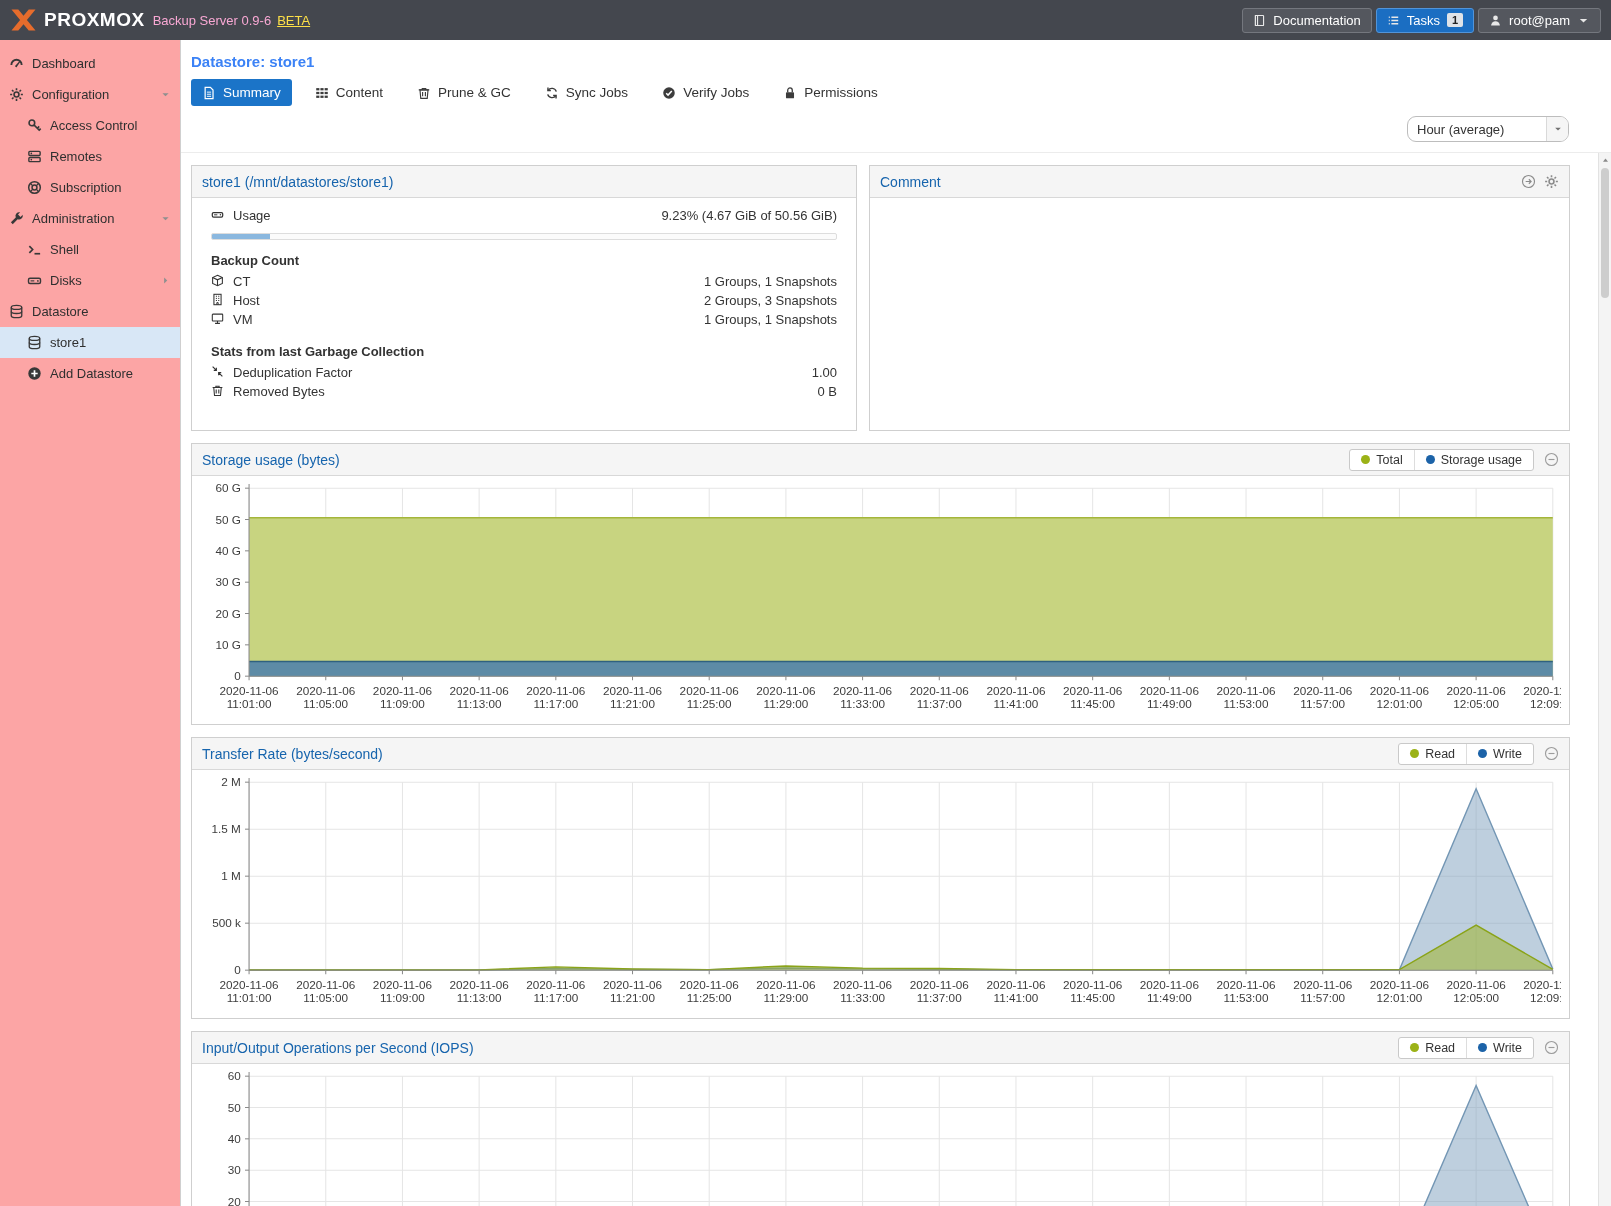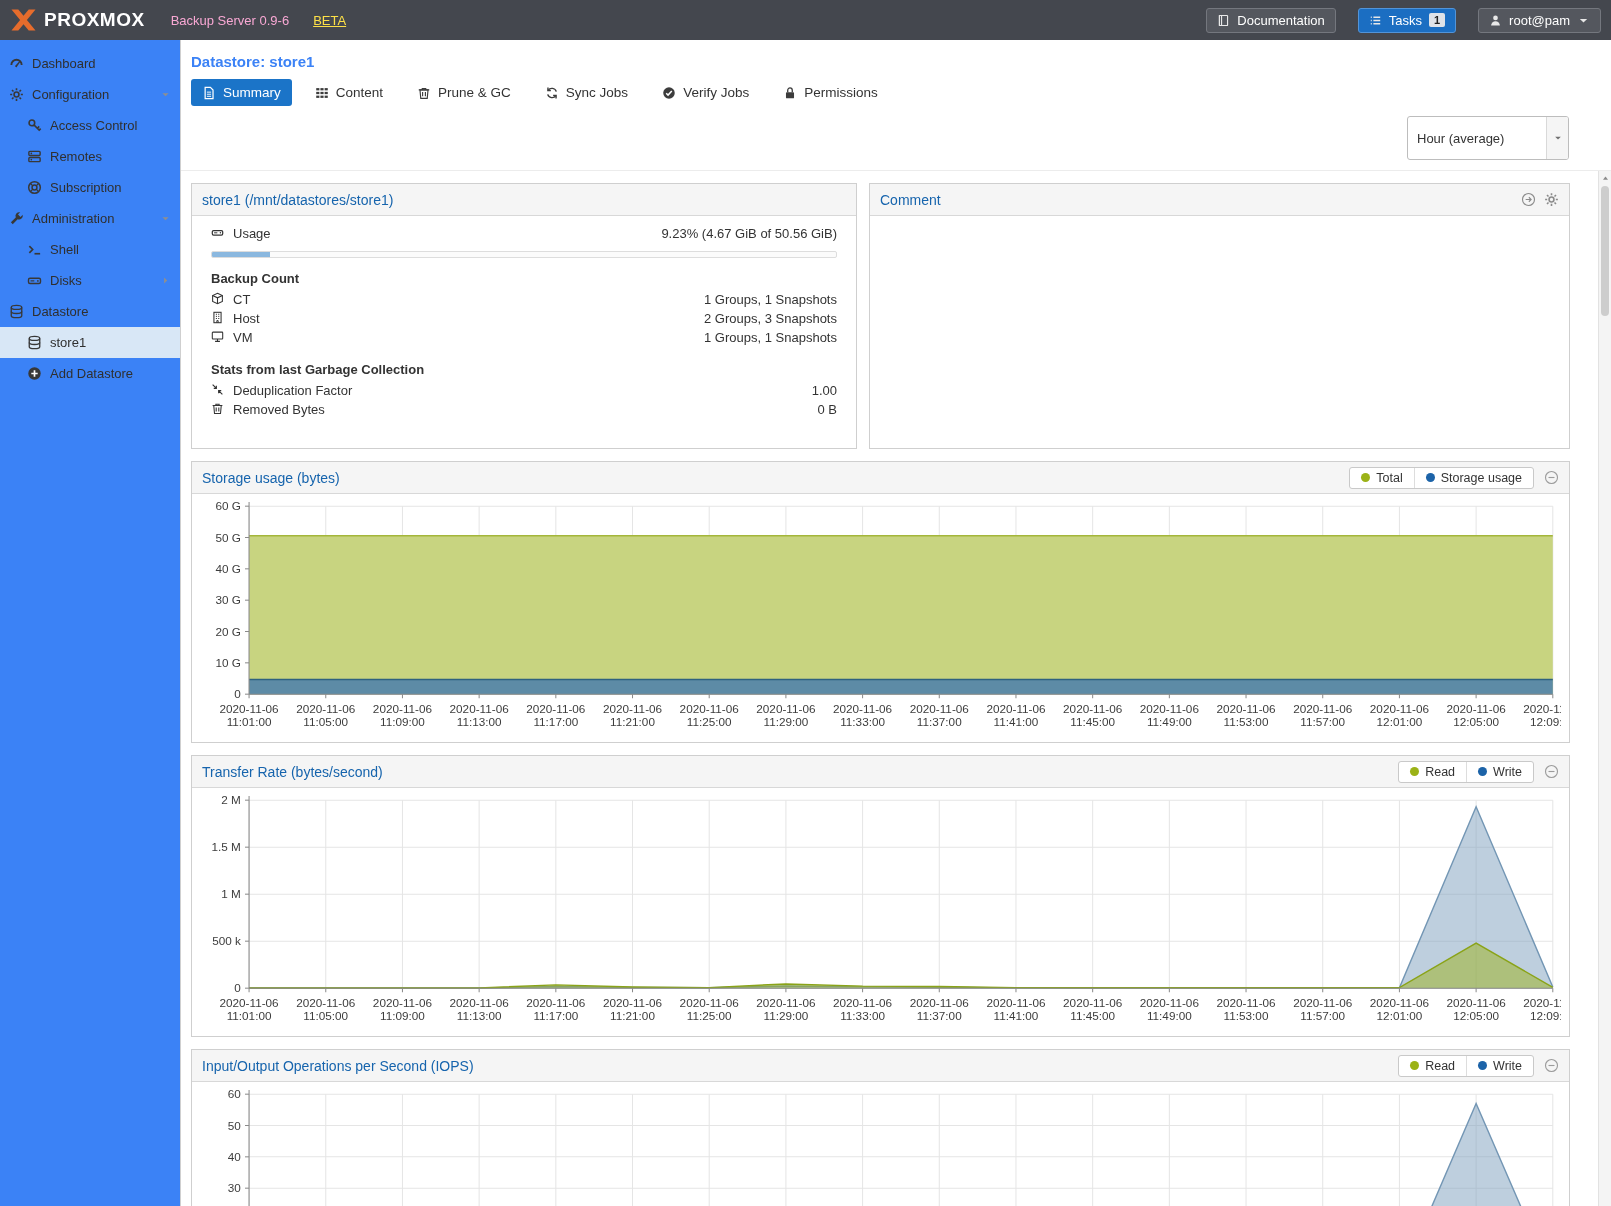--- a/index.html
+++ b/index.html
@@ -3,54 +3,54 @@
 <meta charset="utf-8">
 <style>
   *{margin:0;padding:0;box-sizing:border-box}
   html,body{width:1611px;height:1206px;overflow:hidden;background:#fff;
     font-family:"Liberation Sans","DejaVu Sans",sans-serif;font-size:13px;color:#333}
   svg text{font-family:"Liberation Sans","DejaVu Sans",sans-serif}
   .icon{display:inline-flex;width:14px;height:14px;flex:0 0 auto}
   .icon svg{width:100%;height:100%}
 
   
-  header{height:40px;background:#44474e;display:flex;align-items:center;padding:0 10px;gap:22px;color:#fff}
+  header{height:40px;background:#44474e;display:flex;align-items:center;padding:0 10px;gap:4px;color:#fff}
   .logo{display:flex;align-items:center;gap:7px;cursor:pointer}
   .logo svg{width:27px;height:22px}
   .brand{font-weight:bold;font-size:19px;letter-spacing:.5px}
   .product{font-size:13px;margin-left:4px;color:#f9a8d4}
   .beta{color:#fde047;text-decoration:underline;font-size:13px;cursor:pointer;margin-left:2px}
   .spacer{flex:1}
   .hbtn{display:flex;align-items:center;gap:7px;background:#54575e;border:1px solid #74777e;
     color:#fff;font-size:13px;padding:4px 10px;border-radius:3px;cursor:pointer;font-family:inherit}
   .hbtn .icon{width:13px;height:13px;color:#e8e8e8}
   .hbtn.tasks{background:#1b6ec2;border-color:#5294d8}
   .badge{background:#dfe3e8;color:#222;font-size:11px;font-weight:bold;border-radius:2px;padding:1px 5px}
   .hcaret{width:10px;height:10px;color:#d7d7d7}
 
   
   .app{display:flex;height:1166px}
-  aside{width:181px;border-right:1px solid #cfcfcf;padding-top:8px;background:#3b82f6;flex:0 0 auto}
+  aside{width:181px;border-right:1px solid #cfcfcf;padding-top:8px;background:#fca5a5;flex:0 0 auto}
   .side-item{height:31px;display:flex;align-items:center;gap:8px;padding:0 9px;cursor:pointer;color:#2f2f2f}
   .side-item.child{padding-left:27px}
   .side-item .icon{color:#383838;width:15px;height:15px}
   .side-item .lbl{flex:1;white-space:nowrap}
   .side-item .caret{margin-left:auto;width:11px;height:11px;color:#8f8f8f}
   .side-item.selected{background:#d8e7f6}
 
   main{flex:1;display:flex;flex-direction:column;overflow:hidden;background:#fff}
   .page-title{color:#3b82f6;font-size:15px;font-weight:bold;margin:13px 10px 9px}
   .tabbar{display:flex;gap:12px;margin:0 10px;align-items:center}
   .tab{display:flex;align-items:center;gap:7px;padding:6px 11px;border-radius:3px;color:#333;
     cursor:pointer;font-size:13.5px;text-decoration:none}
   .tab .icon{width:14px;height:14px;color:#3c3c3c}
   .tab.active{background:#1b74c8;color:#fff}
   .tab.active .icon{color:#fff}
   .toolbar{display:flex;justify-content:flex-end;padding:10px 42px 10px 10px}
-  .combo{width:162px;height:44px;border:1px solid #bdbdbd;border-radius:3px;background:#fff;
+  .combo{width:162px;height:26px;border:1px solid #bdbdbd;border-radius:9px;background:#fff;
     display:flex;align-items:center;padding-left:9px;color:#333;cursor:pointer;overflow:hidden}
   .combo .arrow{margin-left:auto;width:22px;height:100%;border-left:1px solid #d9d9d9;background:#f5f5f5;
     display:flex;align-items:center;justify-content:center;color:#707070}
   .combo .arrow .icon{width:10px;height:10px}
 
   .scrollwrap{flex:1;position:relative;border-top:1px solid #ececec;overflow:hidden}
   .scroll{position:absolute;inset:0;right:13px;padding:12px 28px 0 10px;overflow:hidden}
   .vscroll{position:absolute;top:0;right:0;bottom:0;width:13px;background:#f4f4f4;border-left:1px solid #e2e2e2}
   .sarrow{height:14px;display:flex;align-items:center;justify-content:center;color:#8a8a8a;cursor:pointer}
   .sarrow .icon{width:9px;height:9px}

